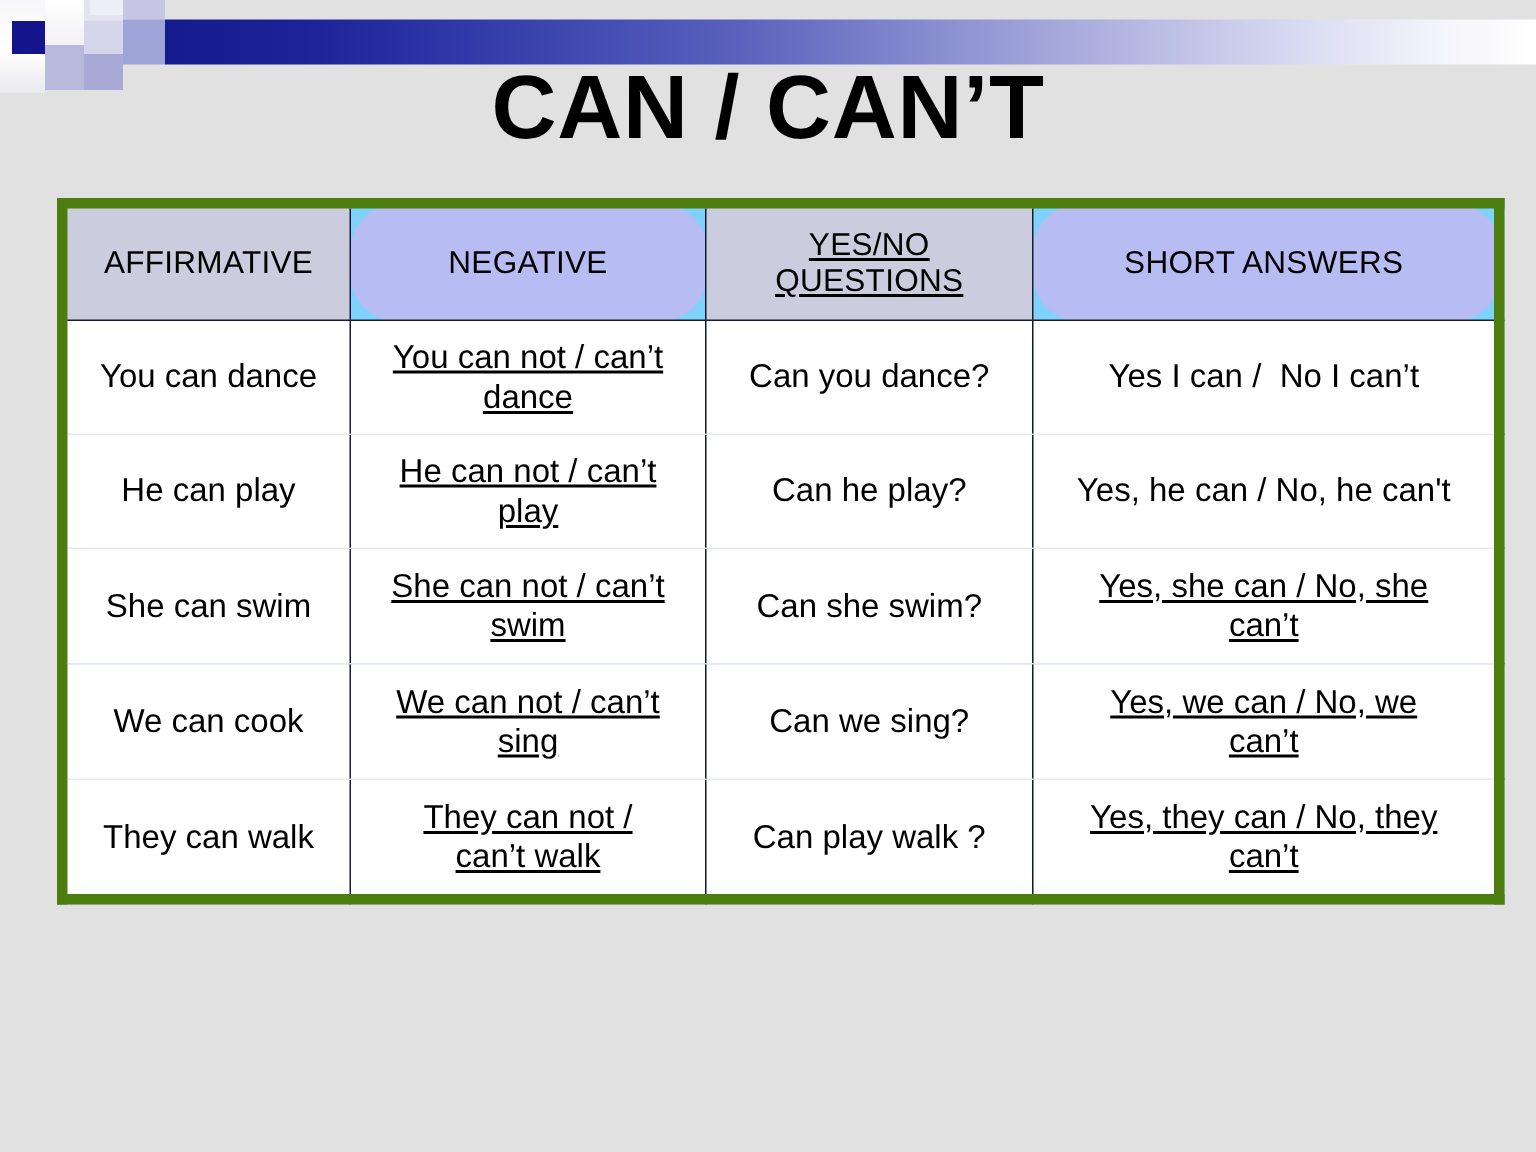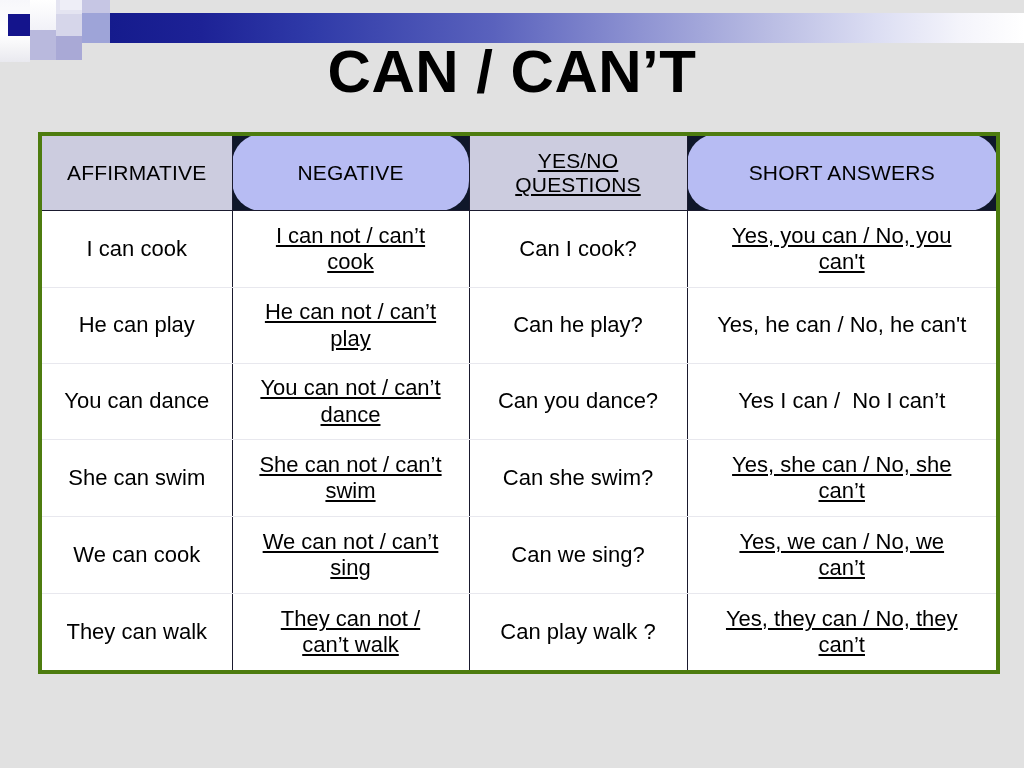--- a/index.html
+++ b/index.html
@@ -99,22 +99,22 @@
   }
 
   
   #grammar-table {
     position: absolute;
     left: 38px;
     top: 132px;
     width: 958px;
     border-collapse: collapse;
     table-layout: fixed;
-    background: #0f172a;
-    border: 4px solid #4d7c0f;
+    background: #7dd3fc;
+    border: 7px solid #4d7c0f;
   }
   #grammar-table col.c1 { width: 192px; }
   #grammar-table col.c2 { width: 237px; }
   #grammar-table col.c3 { width: 218px; }
   #grammar-table col.c4 { width: 311px; }
 
   #grammar-table th,
   #grammar-table td {
     border: 1px solid #1a1a2e;
     text-align: center;
@@ -181,41 +181,33 @@
   <thead>
     <tr>
       <th class="shade-a nowrap-cell">AFFIRMATIVE</th>
       <th class="shade-b nowrap-cell">NEGATIVE</th>
       <th class="shade-a wrap-cell">YES/NO
 QUESTIONS</th>
       <th class="shade-b nowrap-cell">SHORT ANSWERS</th>
     </tr>
   </thead>
   <tbody>
-    <tr class="r-tall">
-      <td class="nowrap-cell">I can cook</td>
-      <td class="wrap-cell">I can not  / can’t
-cook</td>
-      <td class="nowrap-cell">Can I cook?</td>
-      <td class="wrap-cell">Yes, you can / No, you
-can't</td>
+    <tr class="r-short">
+      <td class="nowrap-cell">You can dance</td>
+      <td class="wrap-cell">You can not / can’t
+dance</td>
+      <td class="nowrap-cell">Can you dance?</td>
+      <td class="nowrap-cell">Yes I can /  No I can’t</td>
     </tr>
     <tr class="r-short">
       <td class="nowrap-cell">He can play</td>
       <td class="wrap-cell">He can not / can’t
 play</td>
       <td class="nowrap-cell">Can he play?</td>
       <td class="nowrap-cell">Yes, he can / No, he can't</td>
-    </tr>
-    <tr class="r-short">
-      <td class="nowrap-cell">You can dance</td>
-      <td class="wrap-cell">You can not / can’t
-dance</td>
-      <td class="nowrap-cell">Can you dance?</td>
-      <td class="nowrap-cell">Yes I can /  No I can’t</td>
     </tr>
     <tr class="r-tall">
       <td class="nowrap-cell">She can swim</td>
       <td class="wrap-cell">She can not / can’t
 swim</td>
       <td class="nowrap-cell">Can she swim?</td>
       <td class="wrap-cell">Yes, she can / No, she
 can’t</td>
     </tr>
     <tr class="r-tall">

